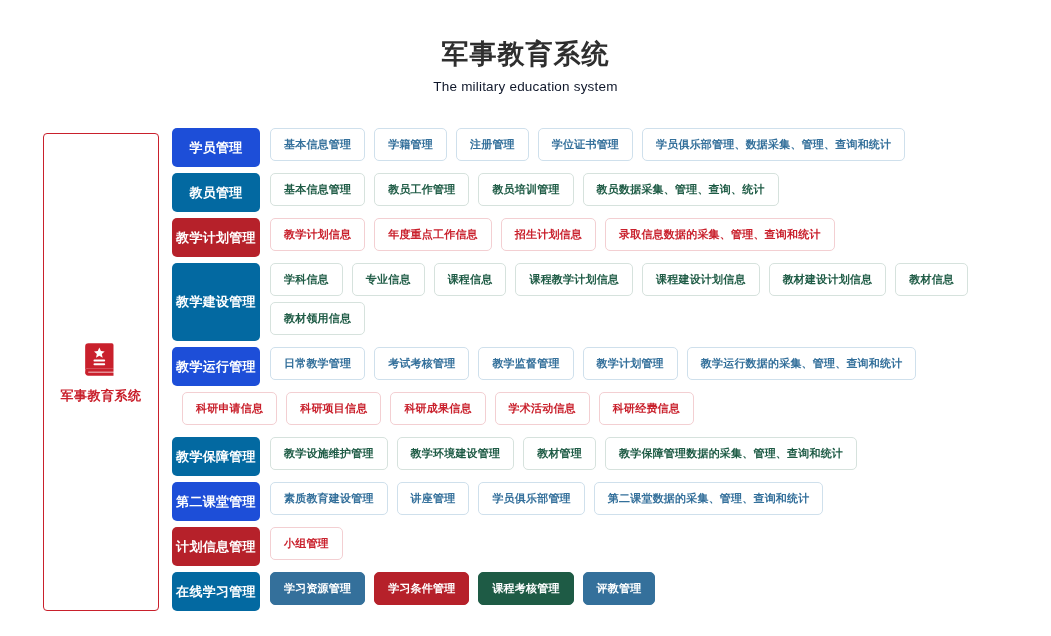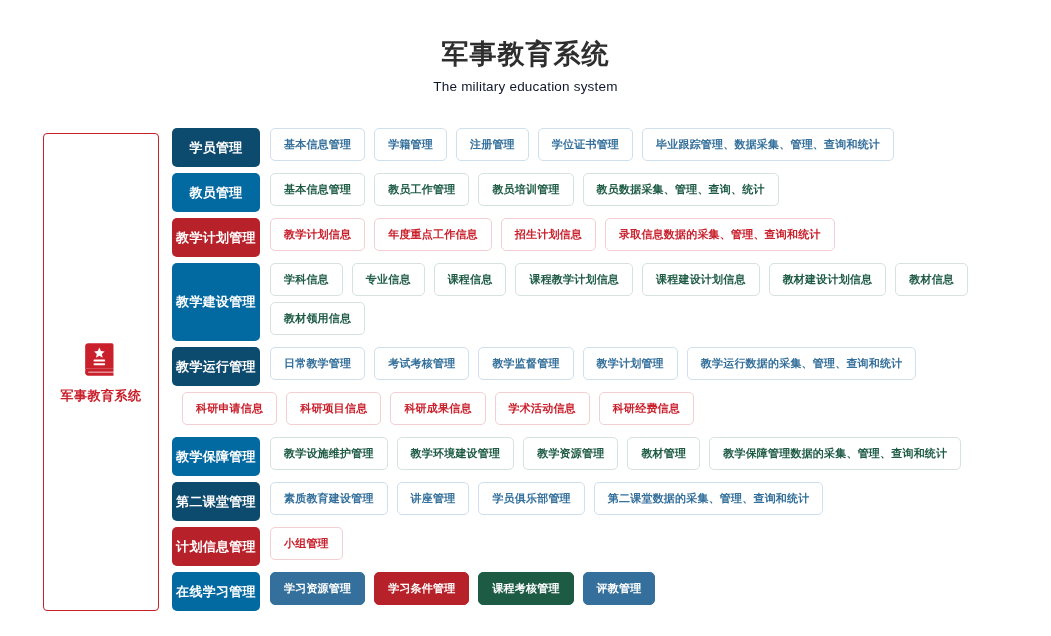--- a/index.html
+++ b/index.html
@@ -100,21 +100,21 @@
     font-weight: bold;
     display: flex;
     align-items: center;
     justify-content: center;
     text-align: center;
     letter-spacing: 0.3px;
     padding: 0 2px;
     box-sizing: border-box;
     min-height: 33px;
   }
-  .row-label.blue  { background: #0c4a6e; }
+  .row-label.blue  { background: #1d4ed8; }
   .row-label.green { background: #0369a1; }
   .row-label.red   { background: #b6212a; }
 
   .row-items {
     flex: 1 1 auto;
     display: flex;
     flex-wrap: wrap;
     align-content: flex-start;
     margin-left: 10px;
   }
@@ -170,21 +170,21 @@
     </div>
 
     <div class="rows" id="rows-container">
         <div class="row">
           <div class="row-label blue">学员管理</div>
           <div class="row-items">
             <div class="item blue">基本信息管理</div>
             <div class="item blue">学籍管理</div>
             <div class="item blue">注册管理</div>
             <div class="item blue">学位证书管理</div>
-            <div class="item blue">毕业跟踪管理、数据采集、管理、查询和统计</div>
+            <div class="item blue">学员俱乐部管理、数据采集、管理、查询和统计</div>
           </div>
         </div>
         <div class="row">
           <div class="row-label green">教员管理</div>
           <div class="row-items">
             <div class="item green">基本信息管理</div>
             <div class="item green">教员工作管理</div>
             <div class="item green">教员培训管理</div>
             <div class="item green">教员数据采集、管理、查询、统计</div>
           </div>
@@ -228,21 +228,20 @@
             <div class="item red">科研成果信息</div>
             <div class="item red">学术活动信息</div>
             <div class="item red">科研经费信息</div>
           </div>
         </div>
         <div class="row">
           <div class="row-label green">教学保障管理</div>
           <div class="row-items">
             <div class="item green">教学设施维护管理</div>
             <div class="item green">教学环境建设管理</div>
-            <div class="item green">教学资源管理</div>
             <div class="item green">教材管理</div>
             <div class="item green">教学保障管理数据的采集、管理、查询和统计</div>
           </div>
         </div>
         <div class="row">
           <div class="row-label blue">第二课堂管理</div>
           <div class="row-items">
             <div class="item blue">素质教育建设管理</div>
             <div class="item blue">讲座管理</div>
             <div class="item blue">学员俱乐部管理</div>

